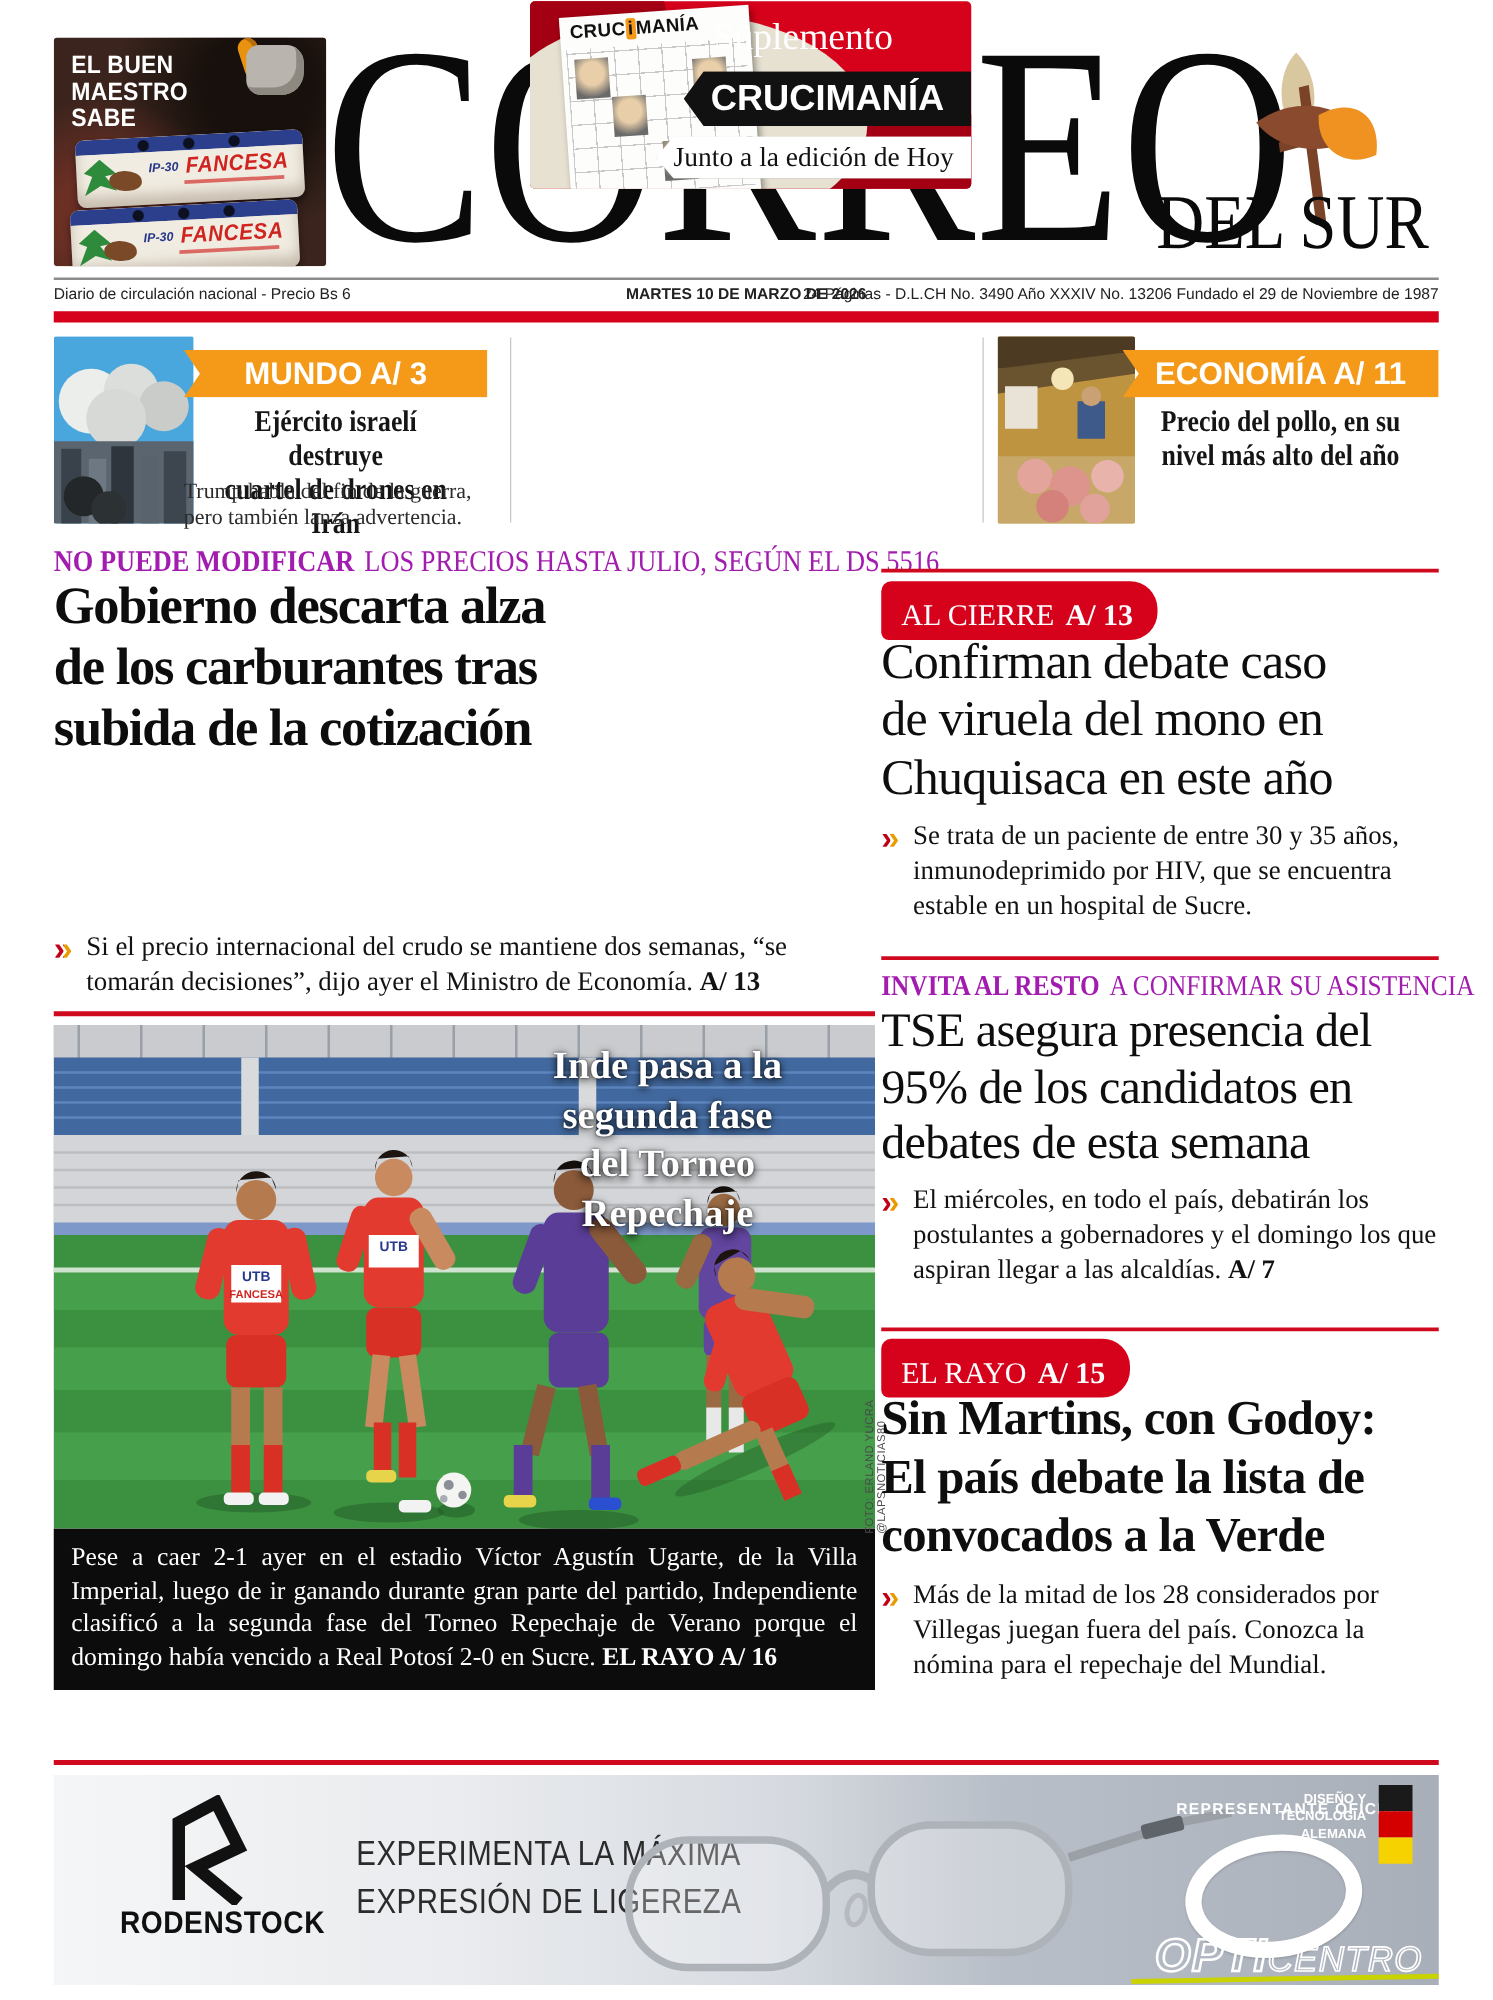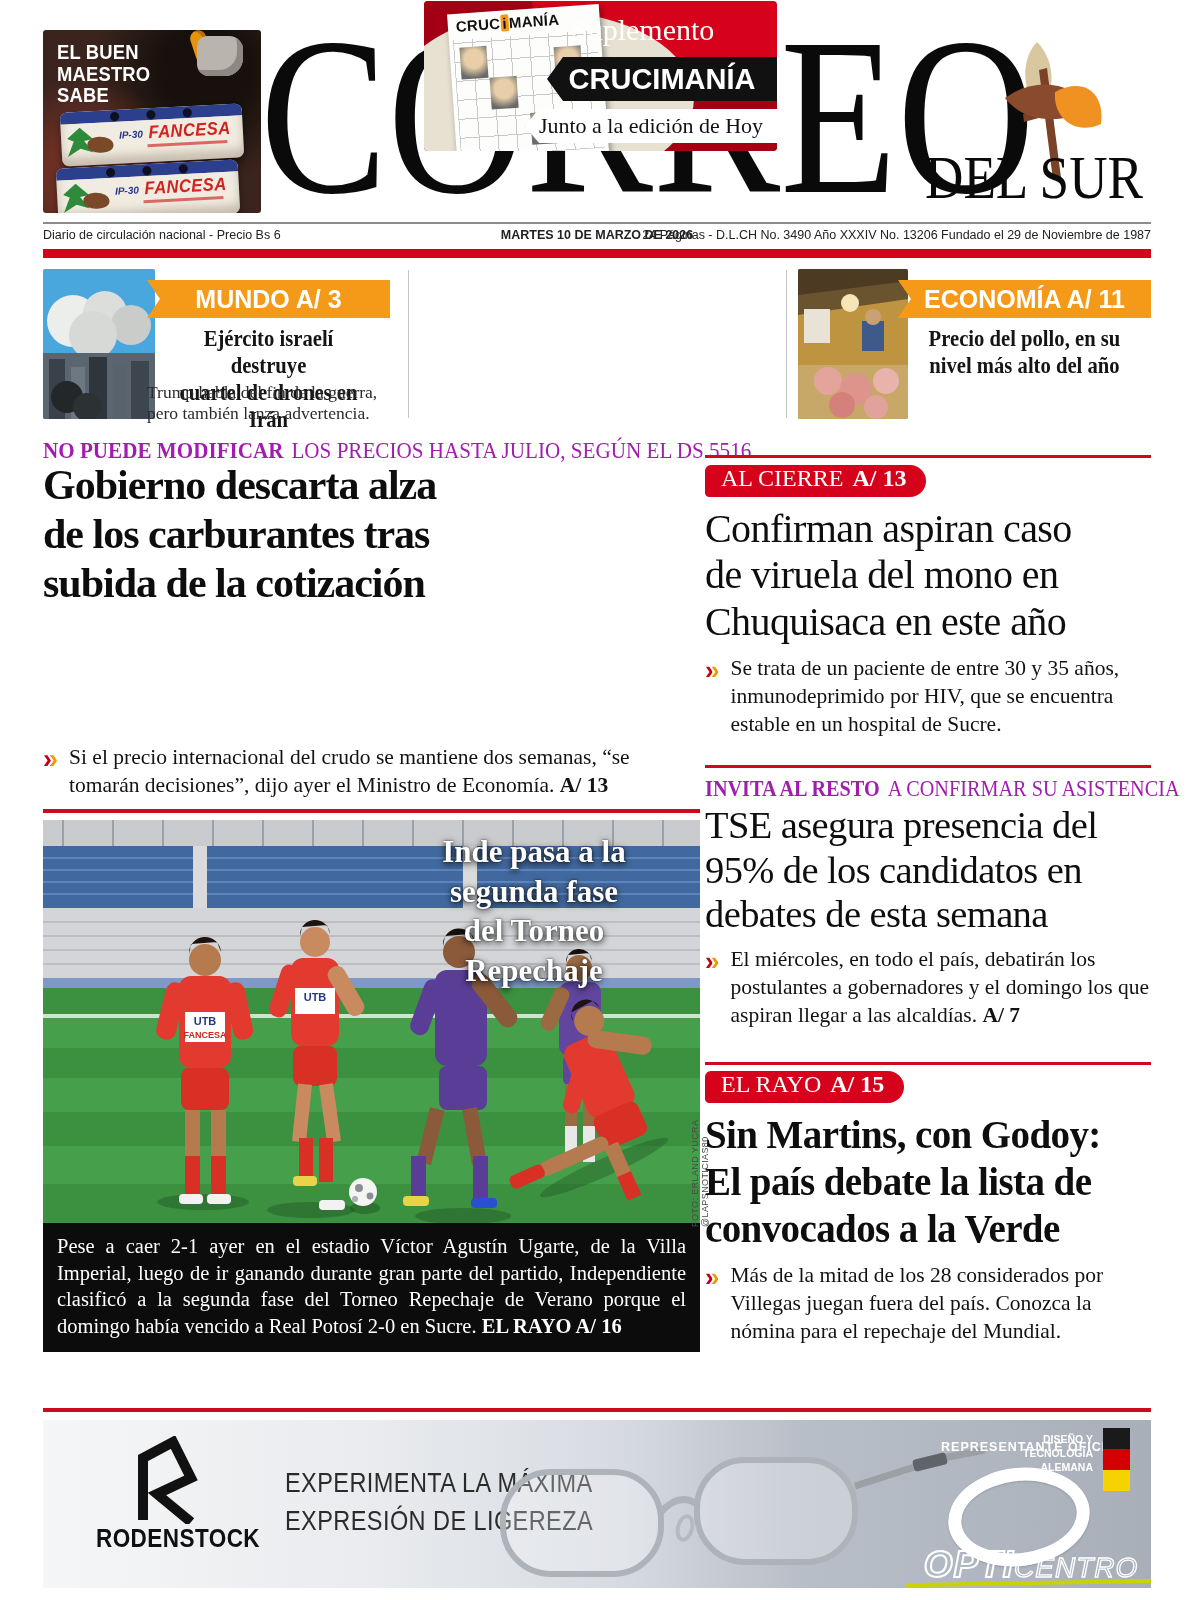--- a/index.html
+++ b/index.html
@@ -104,21 +104,21 @@
   .overlay{right:16px;top:12px;width:300px;text-align:center;color:#fff;font-weight:bold;font-size:31px;
     line-height:1.28;text-shadow:0 2px 7px rgba(0,0,0,.9),0 0 2px rgba(0,0,0,.7)}
   .caption{left:43px;top:1223px;width:657px;background:#0c0c0c;color:#fff;box-sizing:border-box;
     padding:10px 14px 12px;font-size:20.5px;line-height:1.3;text-align:justify}
   .credit{left:690px;top:1095px;height:132px;writing-mode:vertical-rl;transform:rotate(180deg);
     font-family:"Liberation Sans",sans-serif;font-size:9px;color:#4a4a4a;letter-spacing:.4px}
 
   
   .rcol-rule{left:705px;width:446px}
   .badge{display:inline-flex;align-items:center;background:#d6021c;color:#fff;font-size:24px;
-    padding:0 20px 5px 16px;border-radius:8px 22px 22px 6px}
+    padding:15px 20px 5px 16px;border-radius:8px 22px 22px 6px}
   .badge .bref{font-weight:bold;margin-left:9px}
   .rhead{left:705px;width:452px;font-size:40px;line-height:1.16;letter-spacing:-.6px;color:#0e0e0e}
   .rhead.bold{font-weight:bold;font-size:39px;line-height:1.2}
   .rbullet{left:705px;width:446px;font-size:21.5px;line-height:1.3}
   .rbullet .mark{font-size:26px;margin-top:2px}
 
   
   .ad-rule{left:43px;top:1408px;width:1108px}
   .bottom-ad{left:43px;top:1420px;width:1108px;height:168px;overflow:hidden;
     background:linear-gradient(90deg,#f5f6f7 0,#e9ebee 30%,#d7dbe1 52%,#b9bfc8 68%,#a9afb9 100%)}
@@ -430,21 +430,21 @@
 <div class="abs credit">FOTO: ERLAND YUCRA @LAPSNOTICIAS80</div>
 
 <div class="abs rule rcol-rule" style="top:455px;height:3px"></div>
 <div class="abs" style="left:705px;top:465px">
   <span class="badge">
       <span>AL CIERRE</span>
       <span class="bref">A/ 13</span>
     </span>
 </div>
 <div class="abs rhead" style="top:506px">
-  <div>Confirman aspiran caso</div>
+  <div>Confirman debate caso</div>
   <div>de viruela del mono en</div>
   <div>Chuquisaca en este año</div>
 </div>
 <div class="abs bullet rbullet" style="top:655px">
   <span class="mark">»</span>
   <div>Se trata de un paciente de entre 30 y 35 años, inmunodeprimido por HIV, que se encuentra estable en un hospital de Sucre.</div>
 </div>
 
 <div class="abs rule rcol-rule" style="top:765px;height:3px"></div>
 <div class="abs kicker" style="left:705px;top:776px;font-size:23px">

